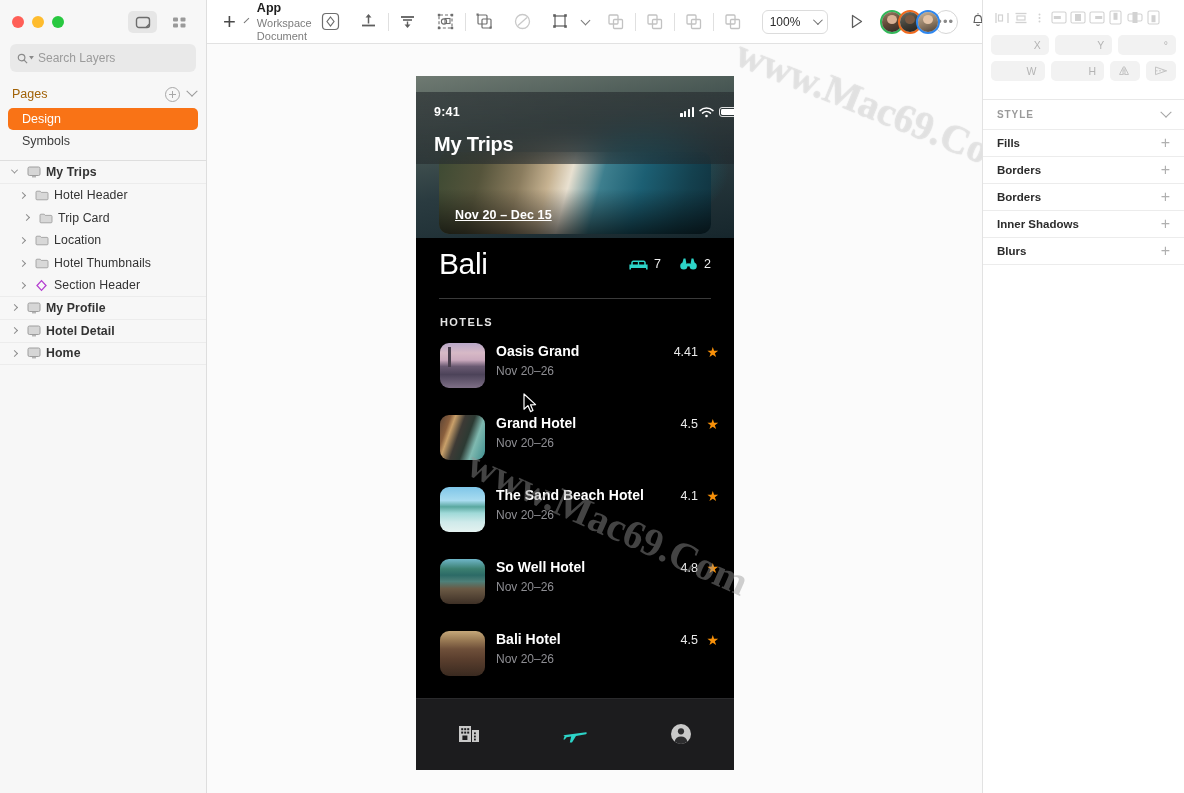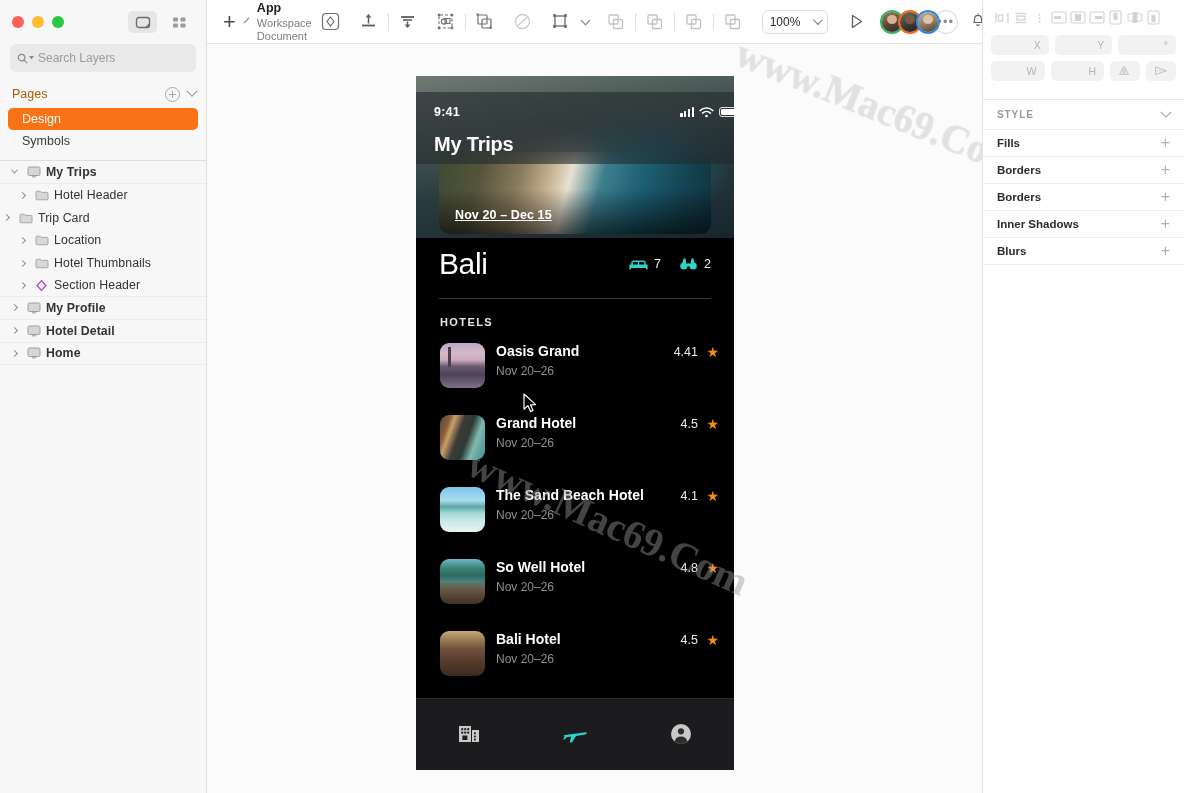--- a/index.html
+++ b/index.html
@@ -361,21 +361,21 @@
             <i></i>
           </span>
         <span class="ico">
           <svg width="14" height="12" viewBox="0 0 14 12">
               <path d="M1 3.2a1 1 0 011-1h3.2l1 1.2H12a1 1 0 011 1v5.4a1 1 0 01-1 1H2a1 1 0 01-1-1z" fill="#d8d8d8" stroke="#a0a0a0" stroke-width=".9"></path>
             </svg>
         </span>
         <span class="lname">Hotel Header</span>
       </div>
 
-      <div class="layer-row sub" style="padding-left:0">
+      <div class="layer-row sub" style="padding-left:20px">
         <span class="disc">
             <i></i>
           </span>
         <span class="ico">
           <svg width="14" height="12" viewBox="0 0 14 12">
               <path d="M1 3.2a1 1 0 011-1h3.2l1 1.2H12a1 1 0 011 1v5.4a1 1 0 01-1 1H2a1 1 0 01-1-1z" fill="#d8d8d8" stroke="#a0a0a0" stroke-width=".9"></path>
             </svg>
         </span>
         <span class="lname">Trip Card</span>
       </div>

